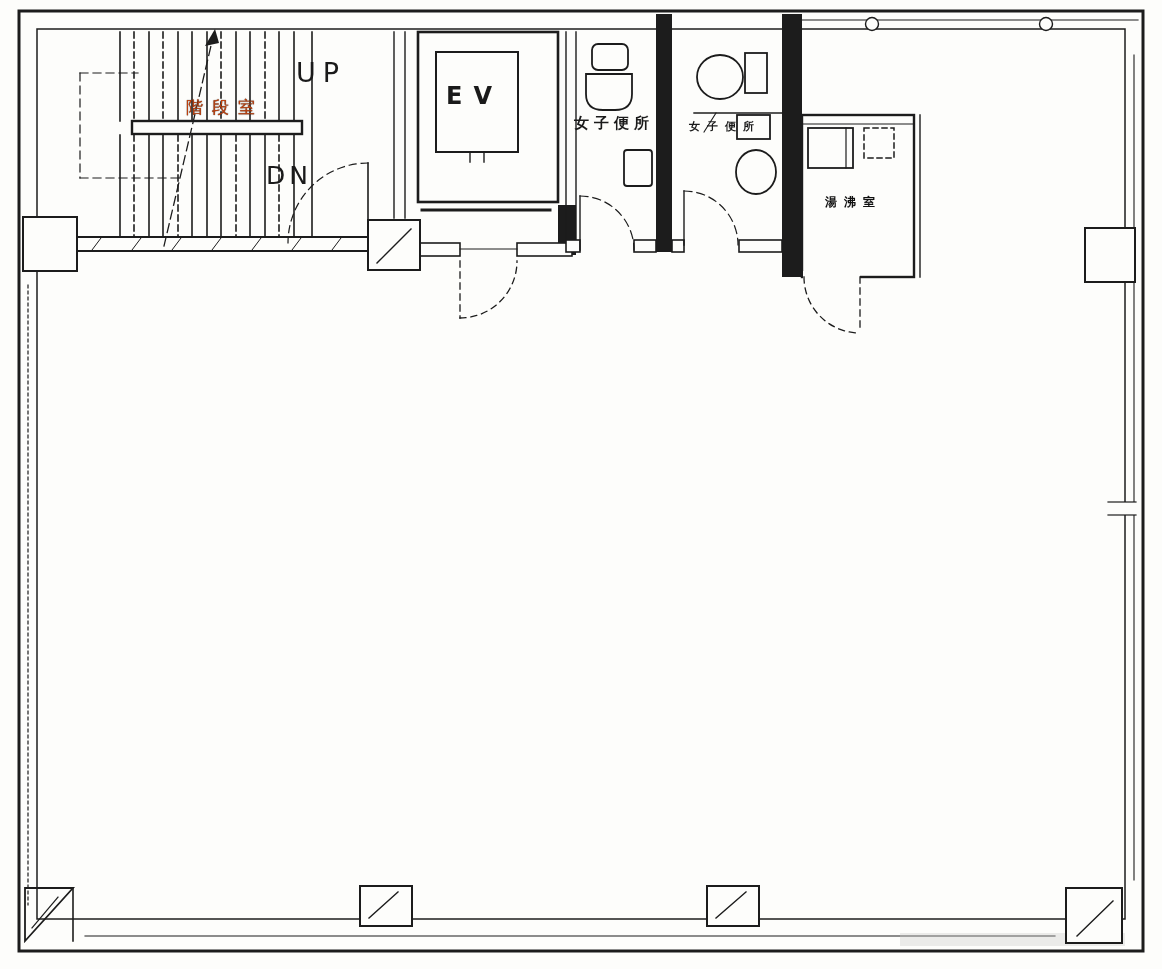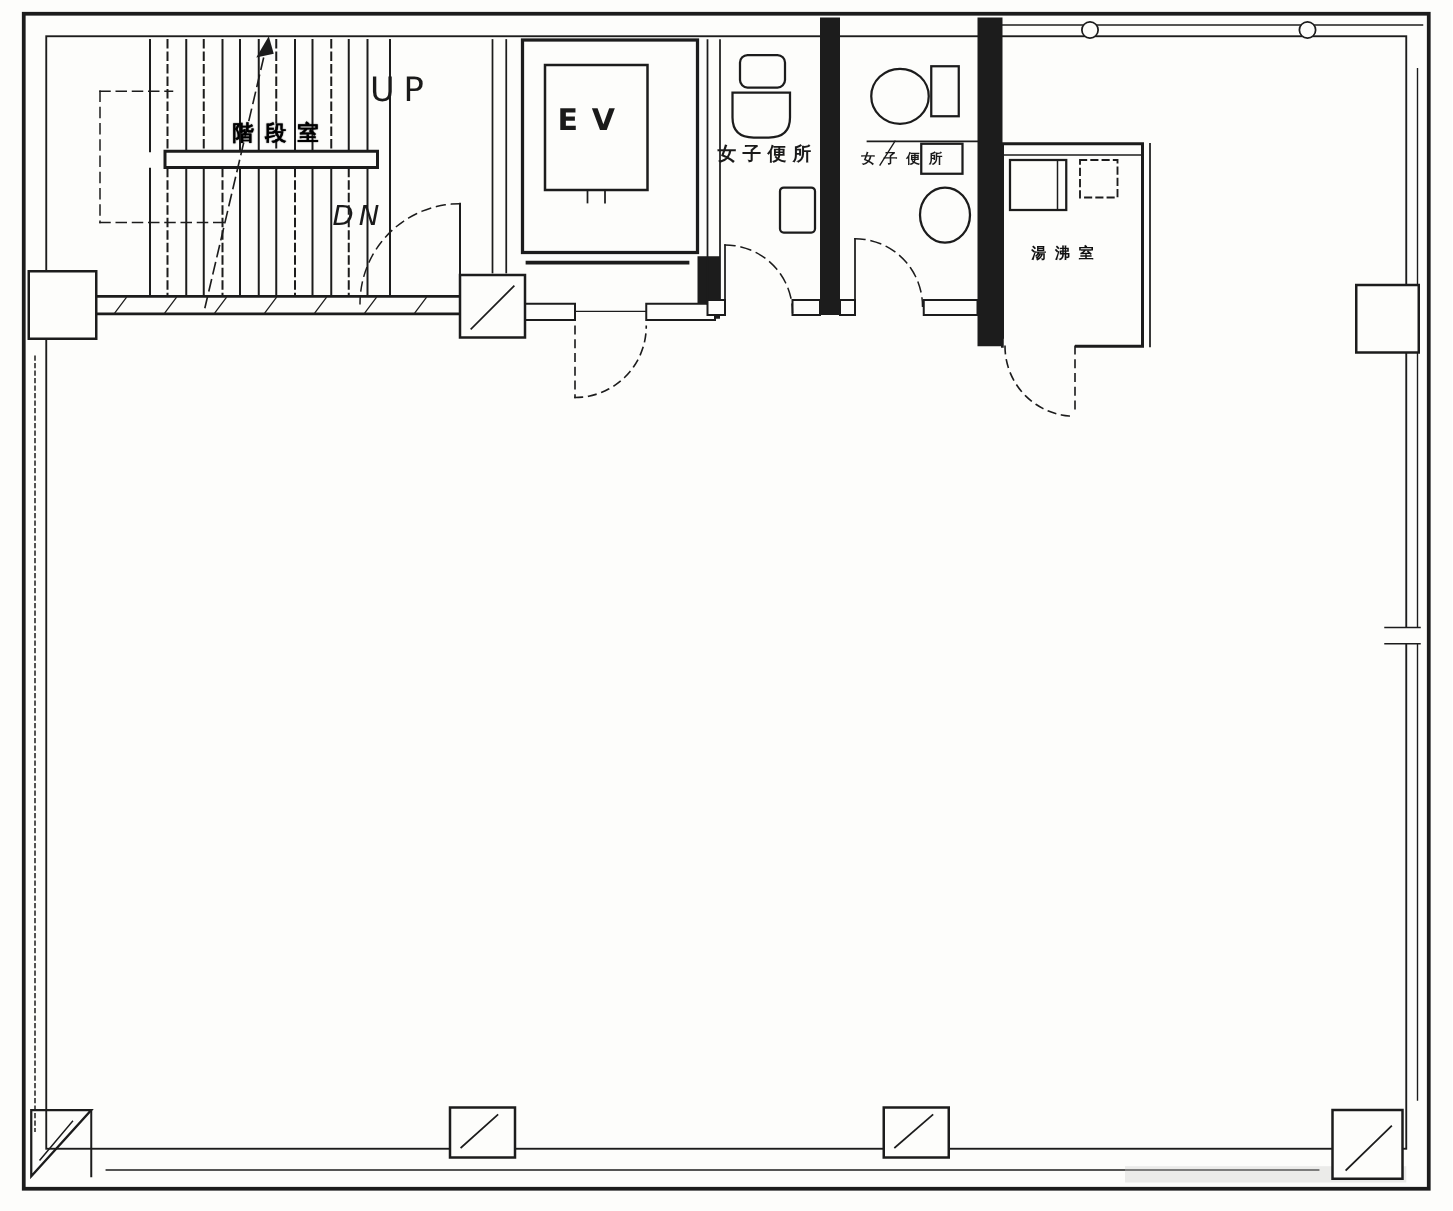--- a/index.html
+++ b/index.html
@@ -12,22 +12,22 @@
   }
   svg{position:absolute;left:0;top:0;}
   .label{
     position:absolute;
     color:#1a1a1a;
     white-space:nowrap;
     line-height:1;
     font-family:"DejaVu Sans","Liberation Sans",sans-serif;
   }
   .lbl-up   {left:296px;top:59px;  font-size:27px;font-weight:500;letter-spacing:7px;}
-  .lbl-dn   {left:266px;top:163px; font-size:22px;font-weight:500;letter-spacing:4px;font-style:italic;}
-  .lbl-stair{left:186px;top:99px;  font-size:17px;font-weight:700;letter-spacing:9px;color:#000000;text-shadow:0 0 1px #0b0b0b;}
+  .lbl-dn   {left:266px;top:163px; font-size:25px;font-weight:500;letter-spacing:4px;}
+  .lbl-stair{left:186px;top:99px;  font-size:17px;font-weight:400;letter-spacing:9px;color:#c2410c;text-shadow:0 0 1px #0b0b0b;}
   .lbl-ev   {left:446px;top:84px;  font-size:24px;font-weight:700;letter-spacing:11px;}
   .lbl-mens {left:574px;top:116px; font-size:15px;font-weight:600;letter-spacing:5px;}
   .lbl-wmns {left:689px;top:121px; font-size:11px;font-weight:600;letter-spacing:7px;}
   .lbl-yuw  {left:825px;top:196px; font-size:12px;font-weight:700;letter-spacing:7px;color:#101010;}
 </style>
 </head>
 <body>
 
 <div class="plan">
 

